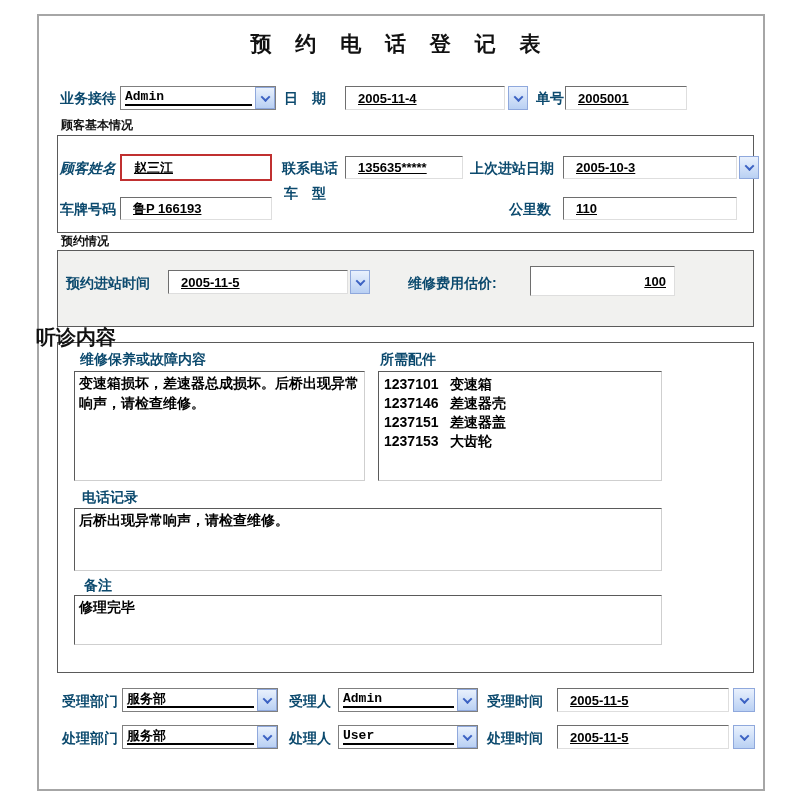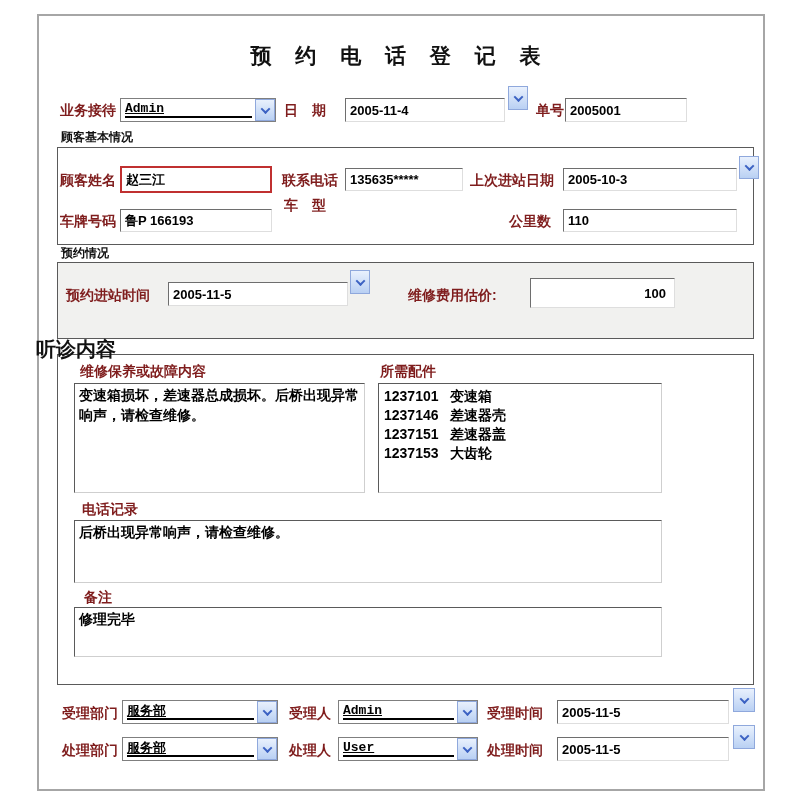--- a/index.html
+++ b/index.html
@@ -2,40 +2,40 @@
 <html style="--highlight-border: #c03030; --combo-btn-border: #8fa8dc; --combo-arrow: #3c62c3;"><head>
 <meta charset="utf-8">
 <style>
   * { margin:0; padding:0; box-sizing:border-box; }
   html,body { background:#ffffff; }
   body { width:800px; height:800px; font-family:"Liberation Sans","DejaVu Sans",sans-serif; color:#000; }
   .stage { position:relative; width:800px; height:800px; overflow:hidden; }
   .window { position:absolute; left:37px; top:14px; width:728px; height:777px;
             border:2px solid #a6a6a6; background:#fff; }
 
-  .abs { position:absolute;margin-top:12px; }
+  .abs { position:absolute; }
 
   .title { left:0; top:30px; width:100%; text-align:center; font-size:21px; font-weight:bold;
            letter-spacing:9px; color:#111; }
 
-  .lbl { font-size:14px; font-weight:bold; white-space:pre; color:#7f1d1d; }
+  .lbl { font-size:14px; font-weight:bold; white-space:pre; color:#0c4a6e; }
 
   .groupbox { border:1px solid #5a5a5a; background:#fff; }
   .groupbox.gray { background:#f1f1ef; }
   .group-hdr { font-size:12px; font-weight:bold; color:#111; background:transparent; white-space:pre; }
 
   .field { background:#fff; border:1px solid;
            border-color:#6e6e6e #dedede #dedede #6e6e6e;
-           display:flex; align-items:center; padding:0 4px; font-size:13px; }
+           display:flex; align-items:center; padding:0 12px; font-size:13px;text-decoration:underline; }
   .field .val { font-weight:bold; }
   .mono { font-family:"Liberation Mono","DejaVu Sans Mono",monospace; font-weight:bold; }
 
   .combo { background:#fff; border:1px solid #7f7f7f; display:flex; align-items:stretch; padding:0; }
   .combo .txt { flex:1; display:flex; align-items:center; font-size:13px; font-weight:bold;
-                margin:2px 3px 3px 4px; border-bottom:2px solid #000;text-decoration:underline; }
+                margin:2px 3px 3px 4px; border-bottom:2px solid #000; }
   .combo-btn, .chev-btn { width:20px; display:flex; align-items:center; justify-content:center;
         background:linear-gradient(#e9f1fd,#b9d0f3); border:1px solid var(--combo-btn-border,#8fa8dc); }
   .chev-btn { position:absolute; }
   .chev { width:7px; height:7px; border-right:2px solid var(--combo-arrow,#3c62c3);
           border-bottom:2px solid var(--combo-arrow,#3c62c3); transform:rotate(45deg) translate(-1px,-1px); }
 
   .highlight { border:2px solid var(--highlight-border,#c03030) !important; }
 
   .tarea { background:#fff; border:1px solid; border-color:#5a5a5a #cfcfcf #cfcfcf #5a5a5a;
            font-family:"Liberation Sans","DejaVu Sans",sans-serif; font-size:14px; font-weight:bold;
@@ -71,21 +71,21 @@
       <span class="chev"></span>
     </div>
   <div class="abs lbl" style="left:536px; top:90px;">单号</div>
   <div class="abs field" style="left:565px; top:86px; width:122px; height:24px;">
     <span class="val">2005001</span>
   </div>
 
   <div class="abs groupbox" style="left:57px; top:135px; width:697px; height:98px;"></div>
   <div class="abs group-hdr" style="left:61px; top:117px;">顾客基本情况</div>
 
-  <div class="abs lbl" style="left:60px; top:160px;">顾客姓名</div>
+  <div class="abs lbl" style="left:60px; top:160px;font-style:italic;">顾客姓名</div>
   <div class="abs field highlight" style="left:120px; top:154px; width:152px; height:27px;">
     <span class="val">赵三江</span>
   </div>
   <div class="abs lbl" style="left:282px; top:160px;">联系电话</div>
   <div class="abs field" style="left:345px; top:156px; width:118px; height:23px;">
     <span class="val">135635*****</span>
   </div>
   <div class="abs lbl" style="left:470px; top:160px;">上次进站日期</div>
   <div class="abs field" style="left:563px; top:156px; width:174px; height:23px;">
     <span class="val">2005-10-3</span>

